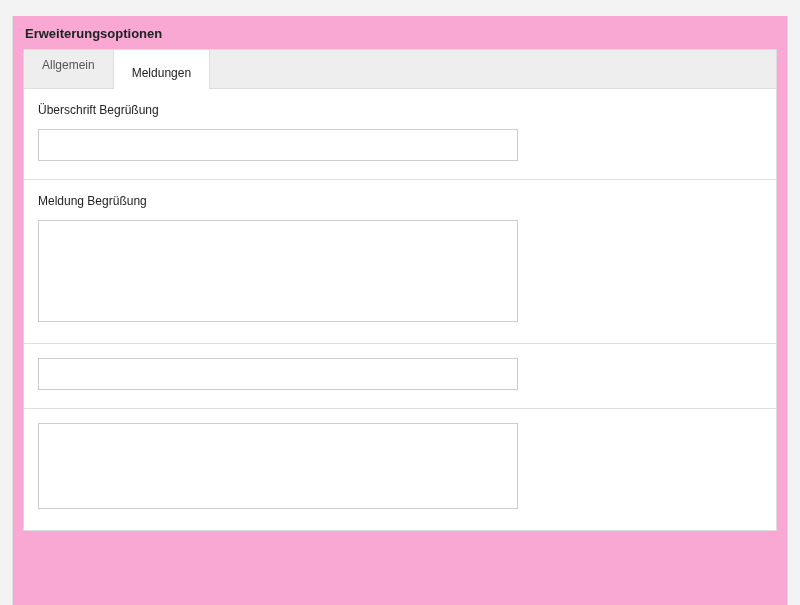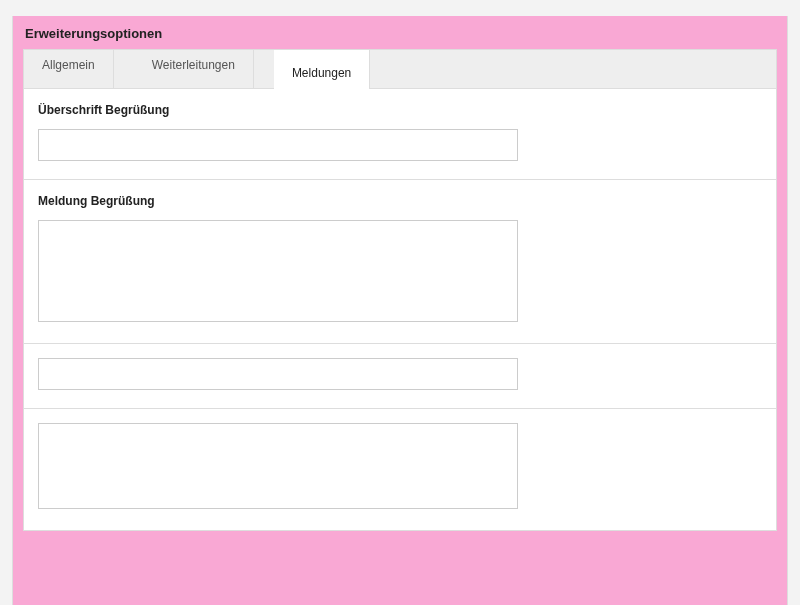--- a/index.html
+++ b/index.html
@@ -28,21 +28,20 @@
     font-size: 13px;
     color: #222;
   }
   .tab-bar {
     display: flex;
     background: #eeeeee;
     border-top: 1px solid #ddd;
     border-left: 1px solid #ddd;
     border-right: 1px solid #ddd;
     width: 100%;
-    gap: 20px;
   }
   .tab {
     padding: 8px 18px;
     border-right: 1px solid #ddd;
     color: #555;
     font-size: 12px;
     cursor: pointer;
     position: relative;
   }
   .tab.active {
@@ -63,21 +62,21 @@
     border: 1px solid #ddd;
     background: #fff;
   }
   .panel {
     padding: 14px 14px 18px 14px;
     border-bottom: 1px solid #ddd;
     background: #fff;
   }
   .panel:last-child { border-bottom: none; }
   .field-label {
-    font-weight: bold;
+    font-weight: normal;
     font-size: 12px;
     color: #222;
     margin-bottom: 12px;
   }
   .text-input {
     width: 480px;
     height: 32px;
     border: 1px solid #ccc;
     padding: 4px 6px;
     font-family: inherit;
@@ -99,21 +98,20 @@
   }
 </style>
 </head>
 <body>
 
 <div class="outer">
   <div class="section-title">Erweiterungsoptionen</div>
 
   <div class="tab-bar">
     <div class="tab">Allgemein</div>
-    <div class="tab">Weiterleitungen</div>
     <div class="tab active">Meldungen</div>
   </div>
 
   <div class="panel-group">
 
     <div class="panel">
       <div class="field-label">Überschrift Begrüßung</div>
       <input type="text" class="text-input" value="" style="">
     </div>
 

